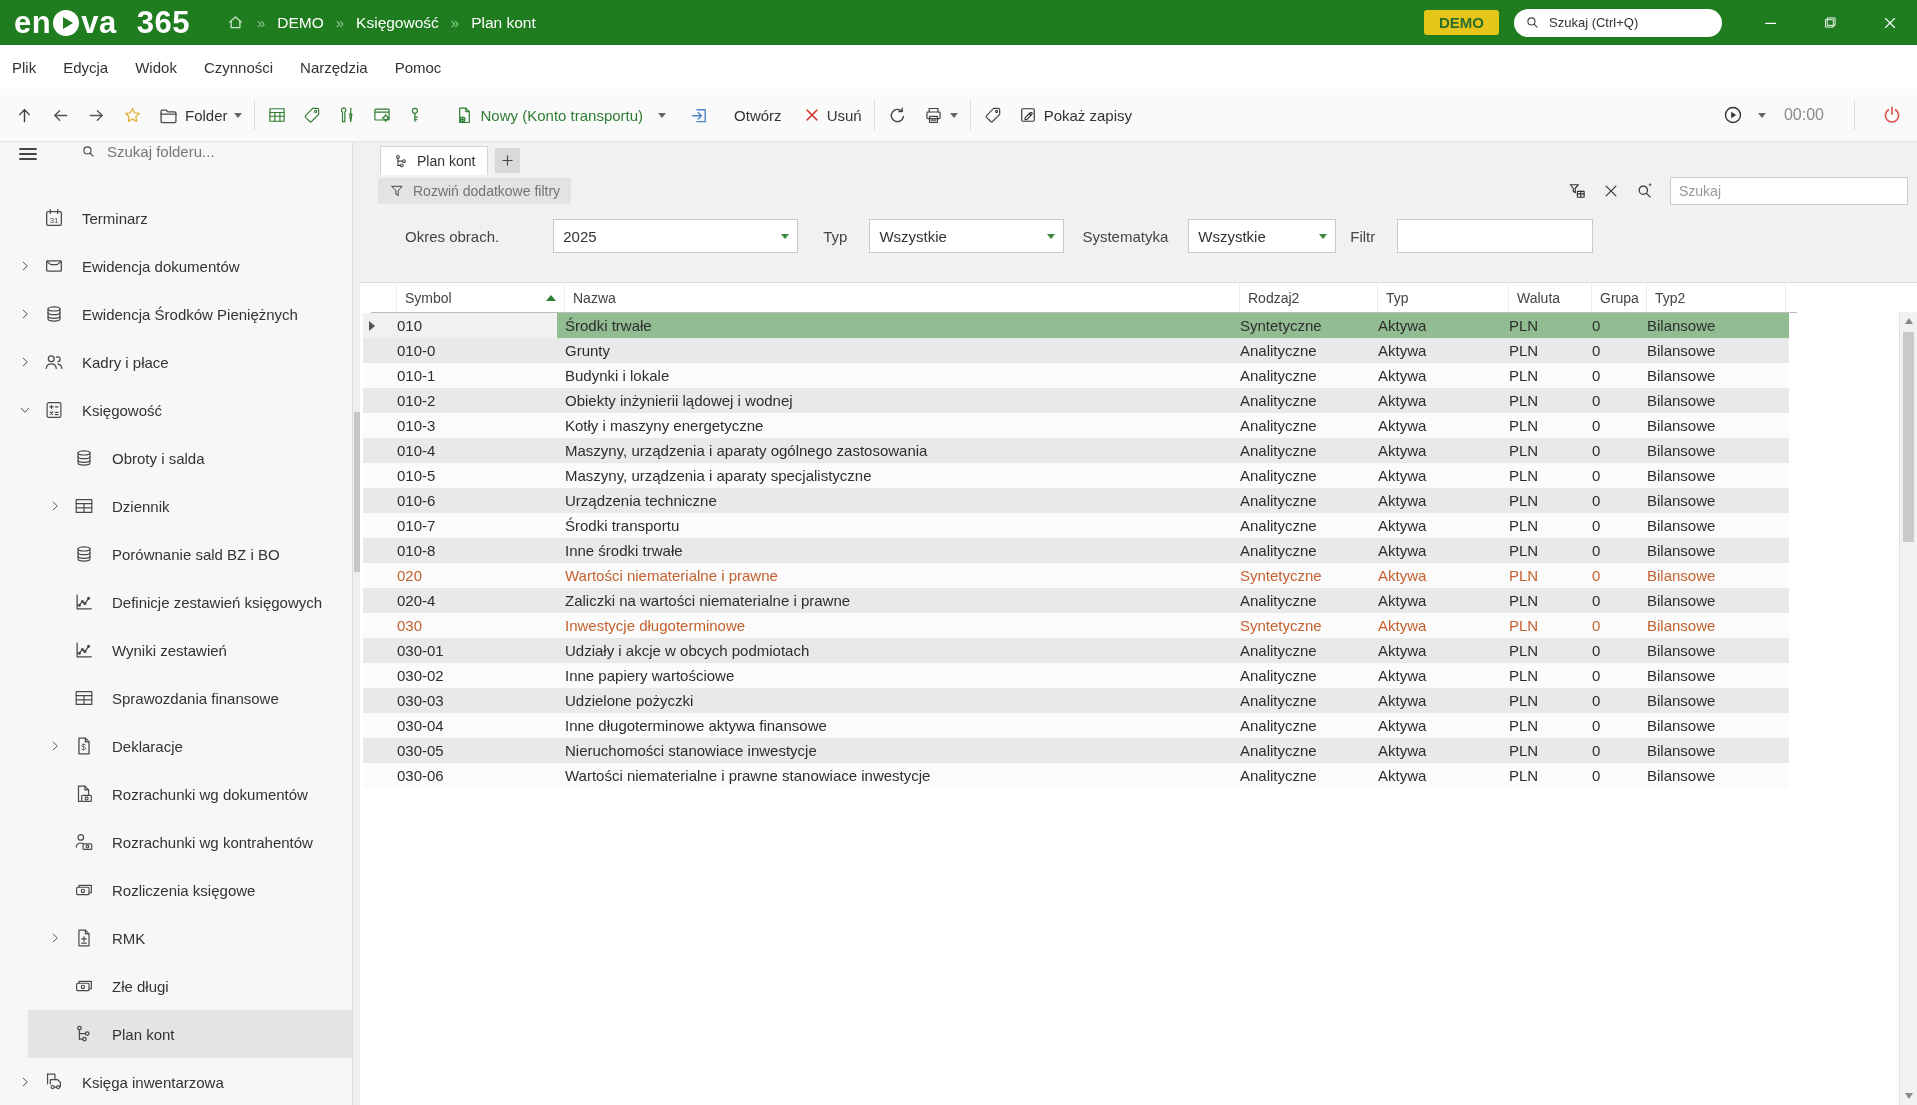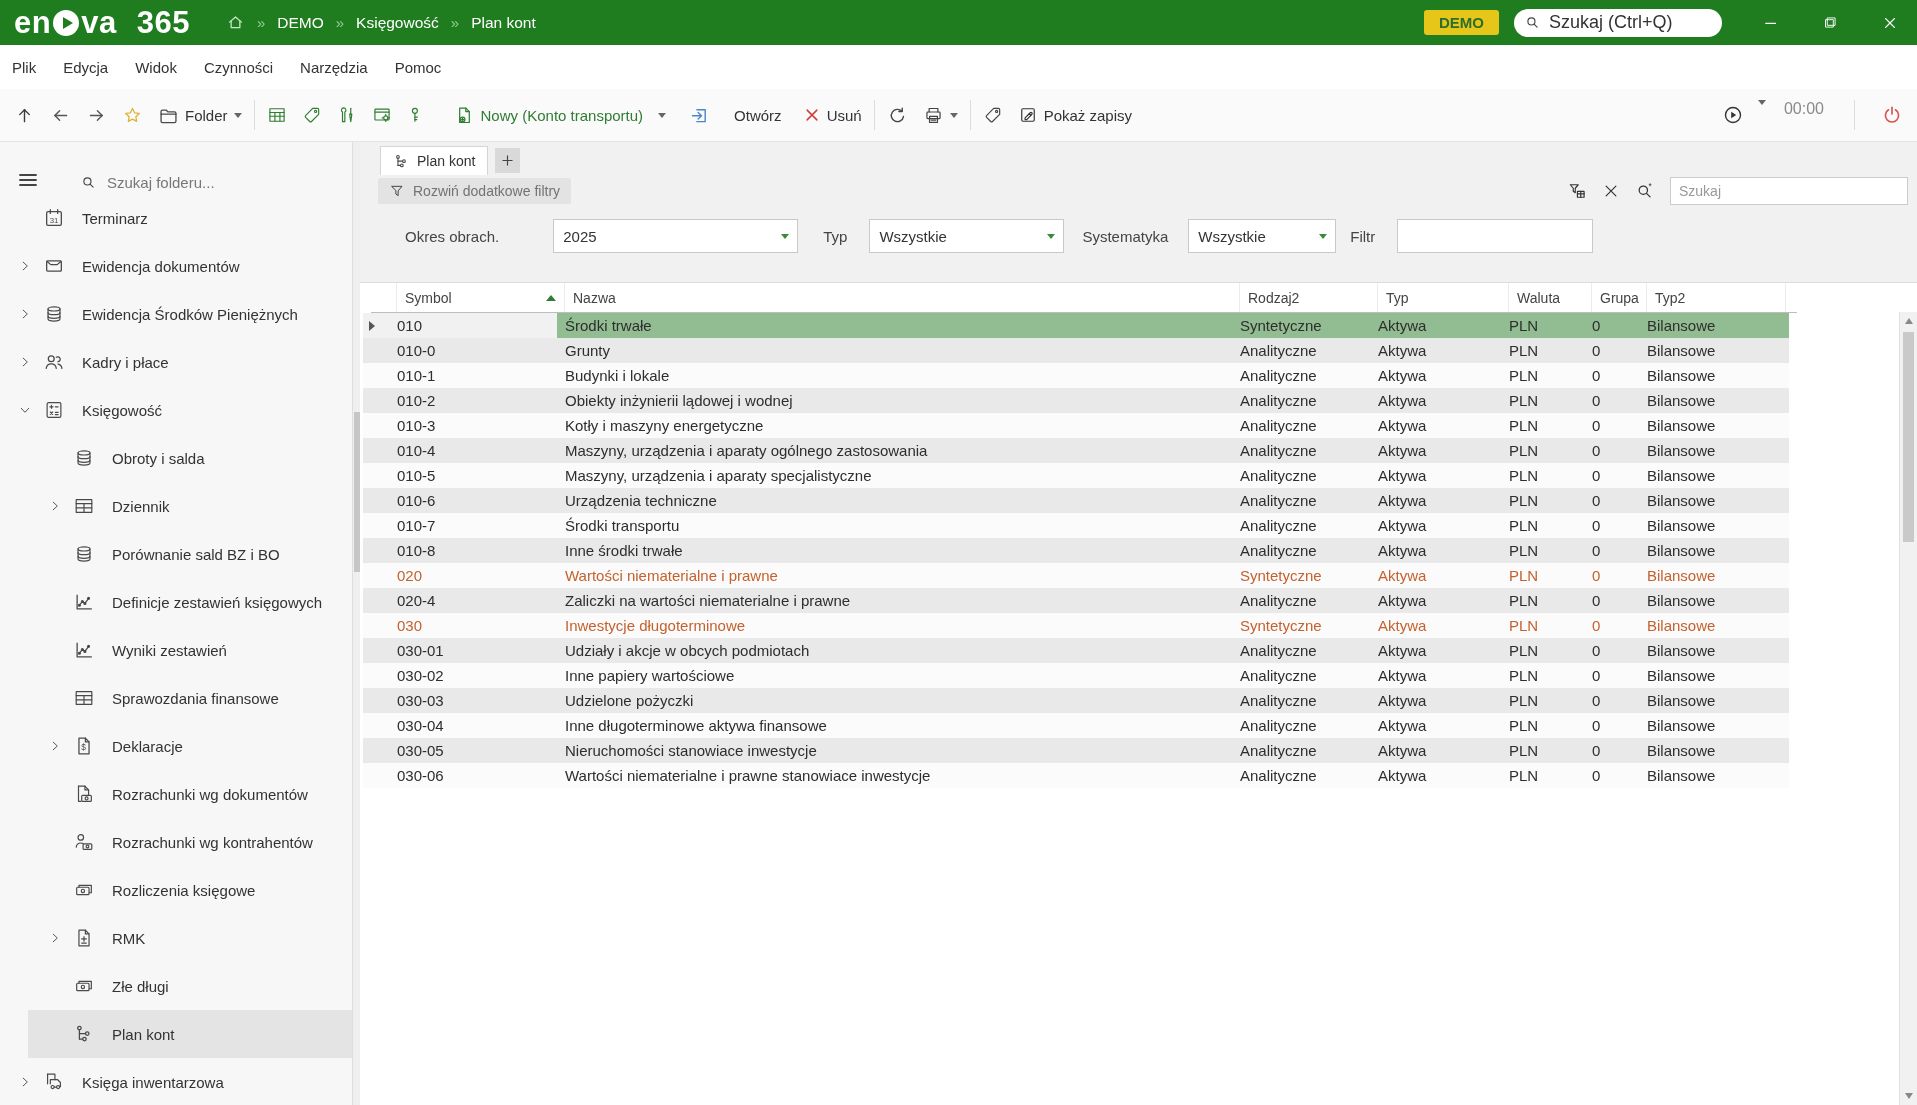--- a/index.html
+++ b/index.html
@@ -17,48 +17,48 @@
   .logo .logo-o i{display:block;width:0;height:0;border-top:6px solid transparent;
     border-bottom:6px solid transparent;border-left:10px solid #1f7d20;margin-left:3px;}
   .logo .n365{margin-left:20px;font-weight:700;}
   .breadcrumb{margin-left:36px;display:flex;align-items:center;gap:12px;font-size:15.5px;}
   .breadcrumb .sep{color:#8fcf8f;font-size:15px;}
   .topbar-right{margin-left:auto;display:flex;align-items:center;}
   .demo-badge{background:#e6c619;color:#2c6e2c;font-weight:700;font-size:15px;
     padding:4px 15px;border-radius:3px;}
   .search-pill{width:208px;height:28px;background:#fff;border-radius:14px;margin-left:15px;
     display:flex;align-items:center;padding:0 10px;gap:6px;}
-  .search-pill input{border:none;outline:none;background:transparent;font-size:18px;color:#333;
+  .search-pill input{border:none;outline:none;background:transparent;font-size:13px;color:#333;
     width:150px;font-family:inherit;}
   .search-pill input::placeholder{color:#333;opacity:1;}
   .win-controls{display:flex;align-items:center;gap:42px;margin-left:40px;margin-right:18px;}
 
   
   .menubar{position:absolute;left:0;top:45px;width:1917px;height:44px;background:#fff;
     display:flex;align-items:center;padding-left:12px;gap:27px;font-size:15px;color:#333;}
   .menu-item{cursor:default;}
 
   
   .toolbar{position:absolute;left:0;top:89px;width:1917px;height:53px;background:#fafafa;
     border-bottom:1px solid #e3e3e3;display:flex;align-items:center;padding:0 14px;}
   .tb-group{display:flex;align-items:center;gap:15px;}
   .tb-sep{width:1px;height:30px;background:#dcdcdc;margin:0 12px;}
   .tb-btn{display:flex;align-items:center;gap:6px;font-size:15px;color:#333;cursor:default;}
   .tb-btn.green-label{color:#2f7d32;}
   .caret-down{width:0;height:0;border-left:4px solid transparent;border-right:4px solid transparent;
     border-top:5px solid #666;display:inline-block;}
   .timer{font-size:16px;color:#8a8a8a;margin:0 4px;}
-  .tb-right{margin-left:auto;display:flex;gap:14px;}
+  .tb-right{margin-left:auto;display:flex;align-items:center;gap:14px;}
 
   
   .workspace{position:absolute;left:0;top:142px;width:1917px;height:963px;}
 
   
   .sidebar{position:absolute;left:0;top:0;width:352px;height:100%;background:#f7f7f7;}
-  .sidebar-top{height:50px;display:flex;align-items:flex-end;}
+  .sidebar-top{height:50px;display:flex;align-items:flex-start;}
   .hamburger{margin-left:16px;}
   .folder-search{display:flex;align-items:center;margin-left:40px;gap:8px;}
   .folder-search input{border:none;outline:none;background:transparent;font-size:15px;color:#555;
     width:180px;font-family:inherit;}
   .folder-search input::placeholder{color:#777;opacity:1;}
   .tree{position:absolute;top:52px;left:0;right:0;}
   .tree-item{height:48px;display:flex;align-items:center;font-size:15px;color:#333;cursor:default;}
   .tree-item.selected{background:linear-gradient(to right,transparent 28px,#e4e4e4 28px);}
   .tree-item .chev{width:14px;display:inline-flex;justify-content:center;}
   .lvl1 .chev{margin-left:18px;}

